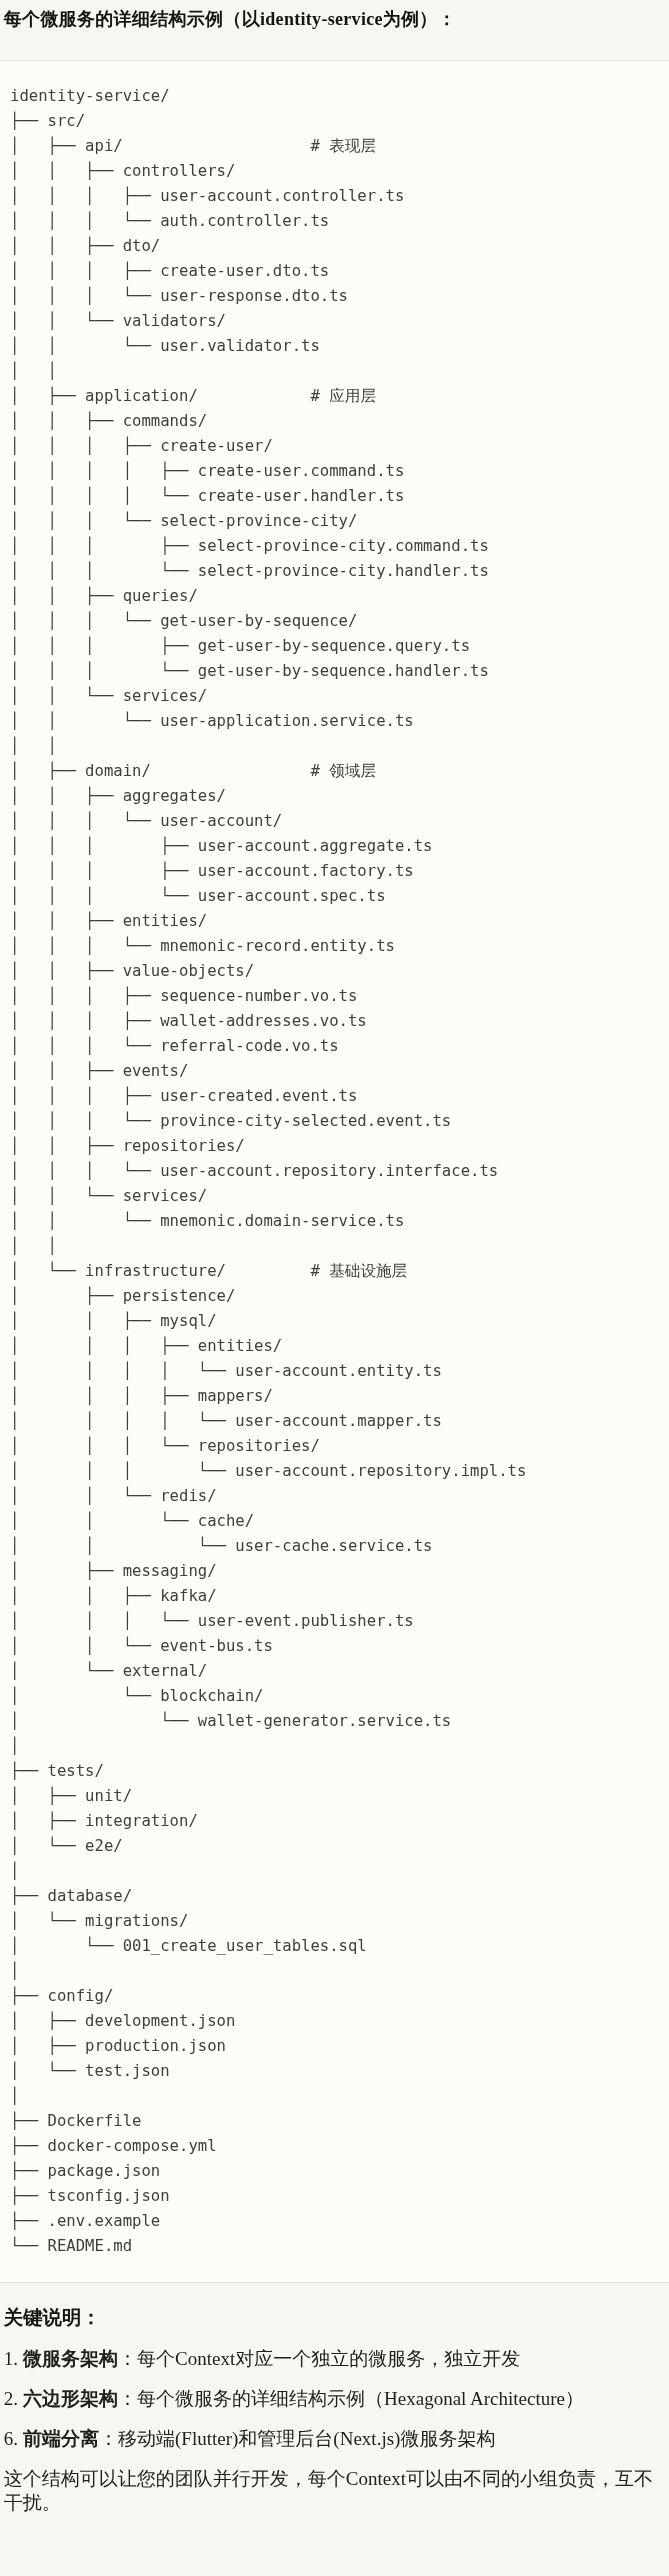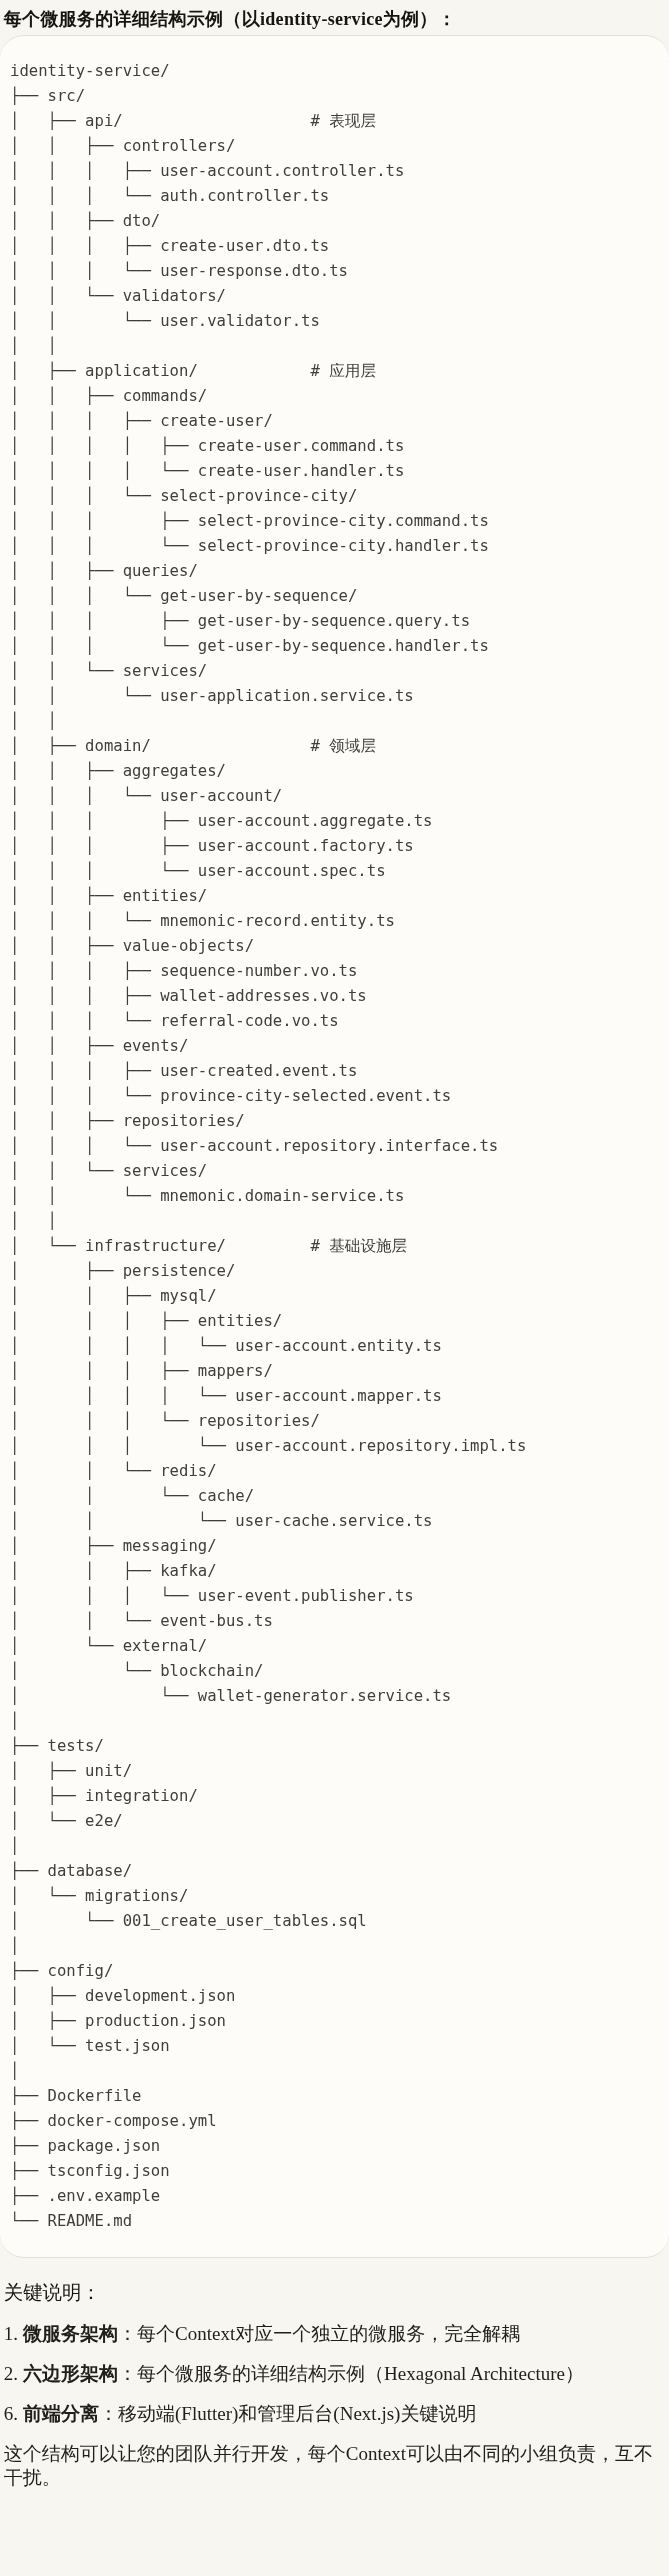--- a/index.html
+++ b/index.html
@@ -12,42 +12,41 @@
   }
   h1.page-title {
     font-size: 18px;
     line-height: 30px;
     font-weight: bold;
     color: #15140e;
     padding: 3.8px 5px 0 3.8px;
     letter-spacing: 0.3px;
   }
   .code-block {
-    margin-top: 1px;
+    margin-top: 26px;
     background: #fdfcf9;
     border-top: 0.6px solid #e3e0d8;
     border-bottom: 0.6px solid #e3e0d8;
-    border-radius: 24px;
   }
   .code-block pre {
     font-family: "DejaVu Sans Mono", monospace;
     font-size: 15.6px;
     line-height: 25px;
     color: #3f3e3a;
     padding: 23px 10px;
     white-space: pre;
   }
   .notes {
     padding: 22.5px 6.3px 0 3.8px;
     color: #201f18;
   }
   .notes h2 {
     font-size: 19.4px;
     line-height: 25px;
-    font-weight: normal;
+    font-weight: bold;
     color: #15140e;
   }
   .notes ol {
     list-style: none;
   }
   .notes li {
     margin-top: 16.3px;
     font-size: 19px;
     line-height: 24px;
   }
@@ -152,24 +151,24 @@
 ├── package.json
 ├── tsconfig.json
 ├── .env.example
 └── README.md</pre>
 </div>
 
 <div class="notes">
   <h2>关键说明：</h2>
   <ol>
     <li>
-      <span class="num">1.</span><span class="term">微服务架构</span><span class="sep">：</span><span class="desc">每个Context对应一个独立的微服务，完全解耦</span>
+      <span class="num">1.</span><span class="term">微服务架构</span><span class="sep">：</span><span class="desc">每个Context对应一个独立的微服务，独立开发</span>
     </li>
     <li>
       <span class="num">2.</span><span class="term">六边形架构</span><span class="sep">：</span><span class="desc">每个微服务的详细结构示例（Hexagonal Architecture）</span>
     </li>
     <li>
-      <span class="num">6.</span><span class="term">前端分离</span><span class="sep">：</span><span class="desc">移动端(Flutter)和管理后台(Next.js)关键说明</span>
+      <span class="num">6.</span><span class="term">前端分离</span><span class="sep">：</span><span class="desc">移动端(Flutter)和管理后台(Next.js)微服务架构</span>
     </li>
   </ol>
   <p class="footer-para">这个结构可以让您的团队并行开发，每个Context可以由不同的小组负责，互不干扰。</p>
 </div>
 
 
 </body></html>

